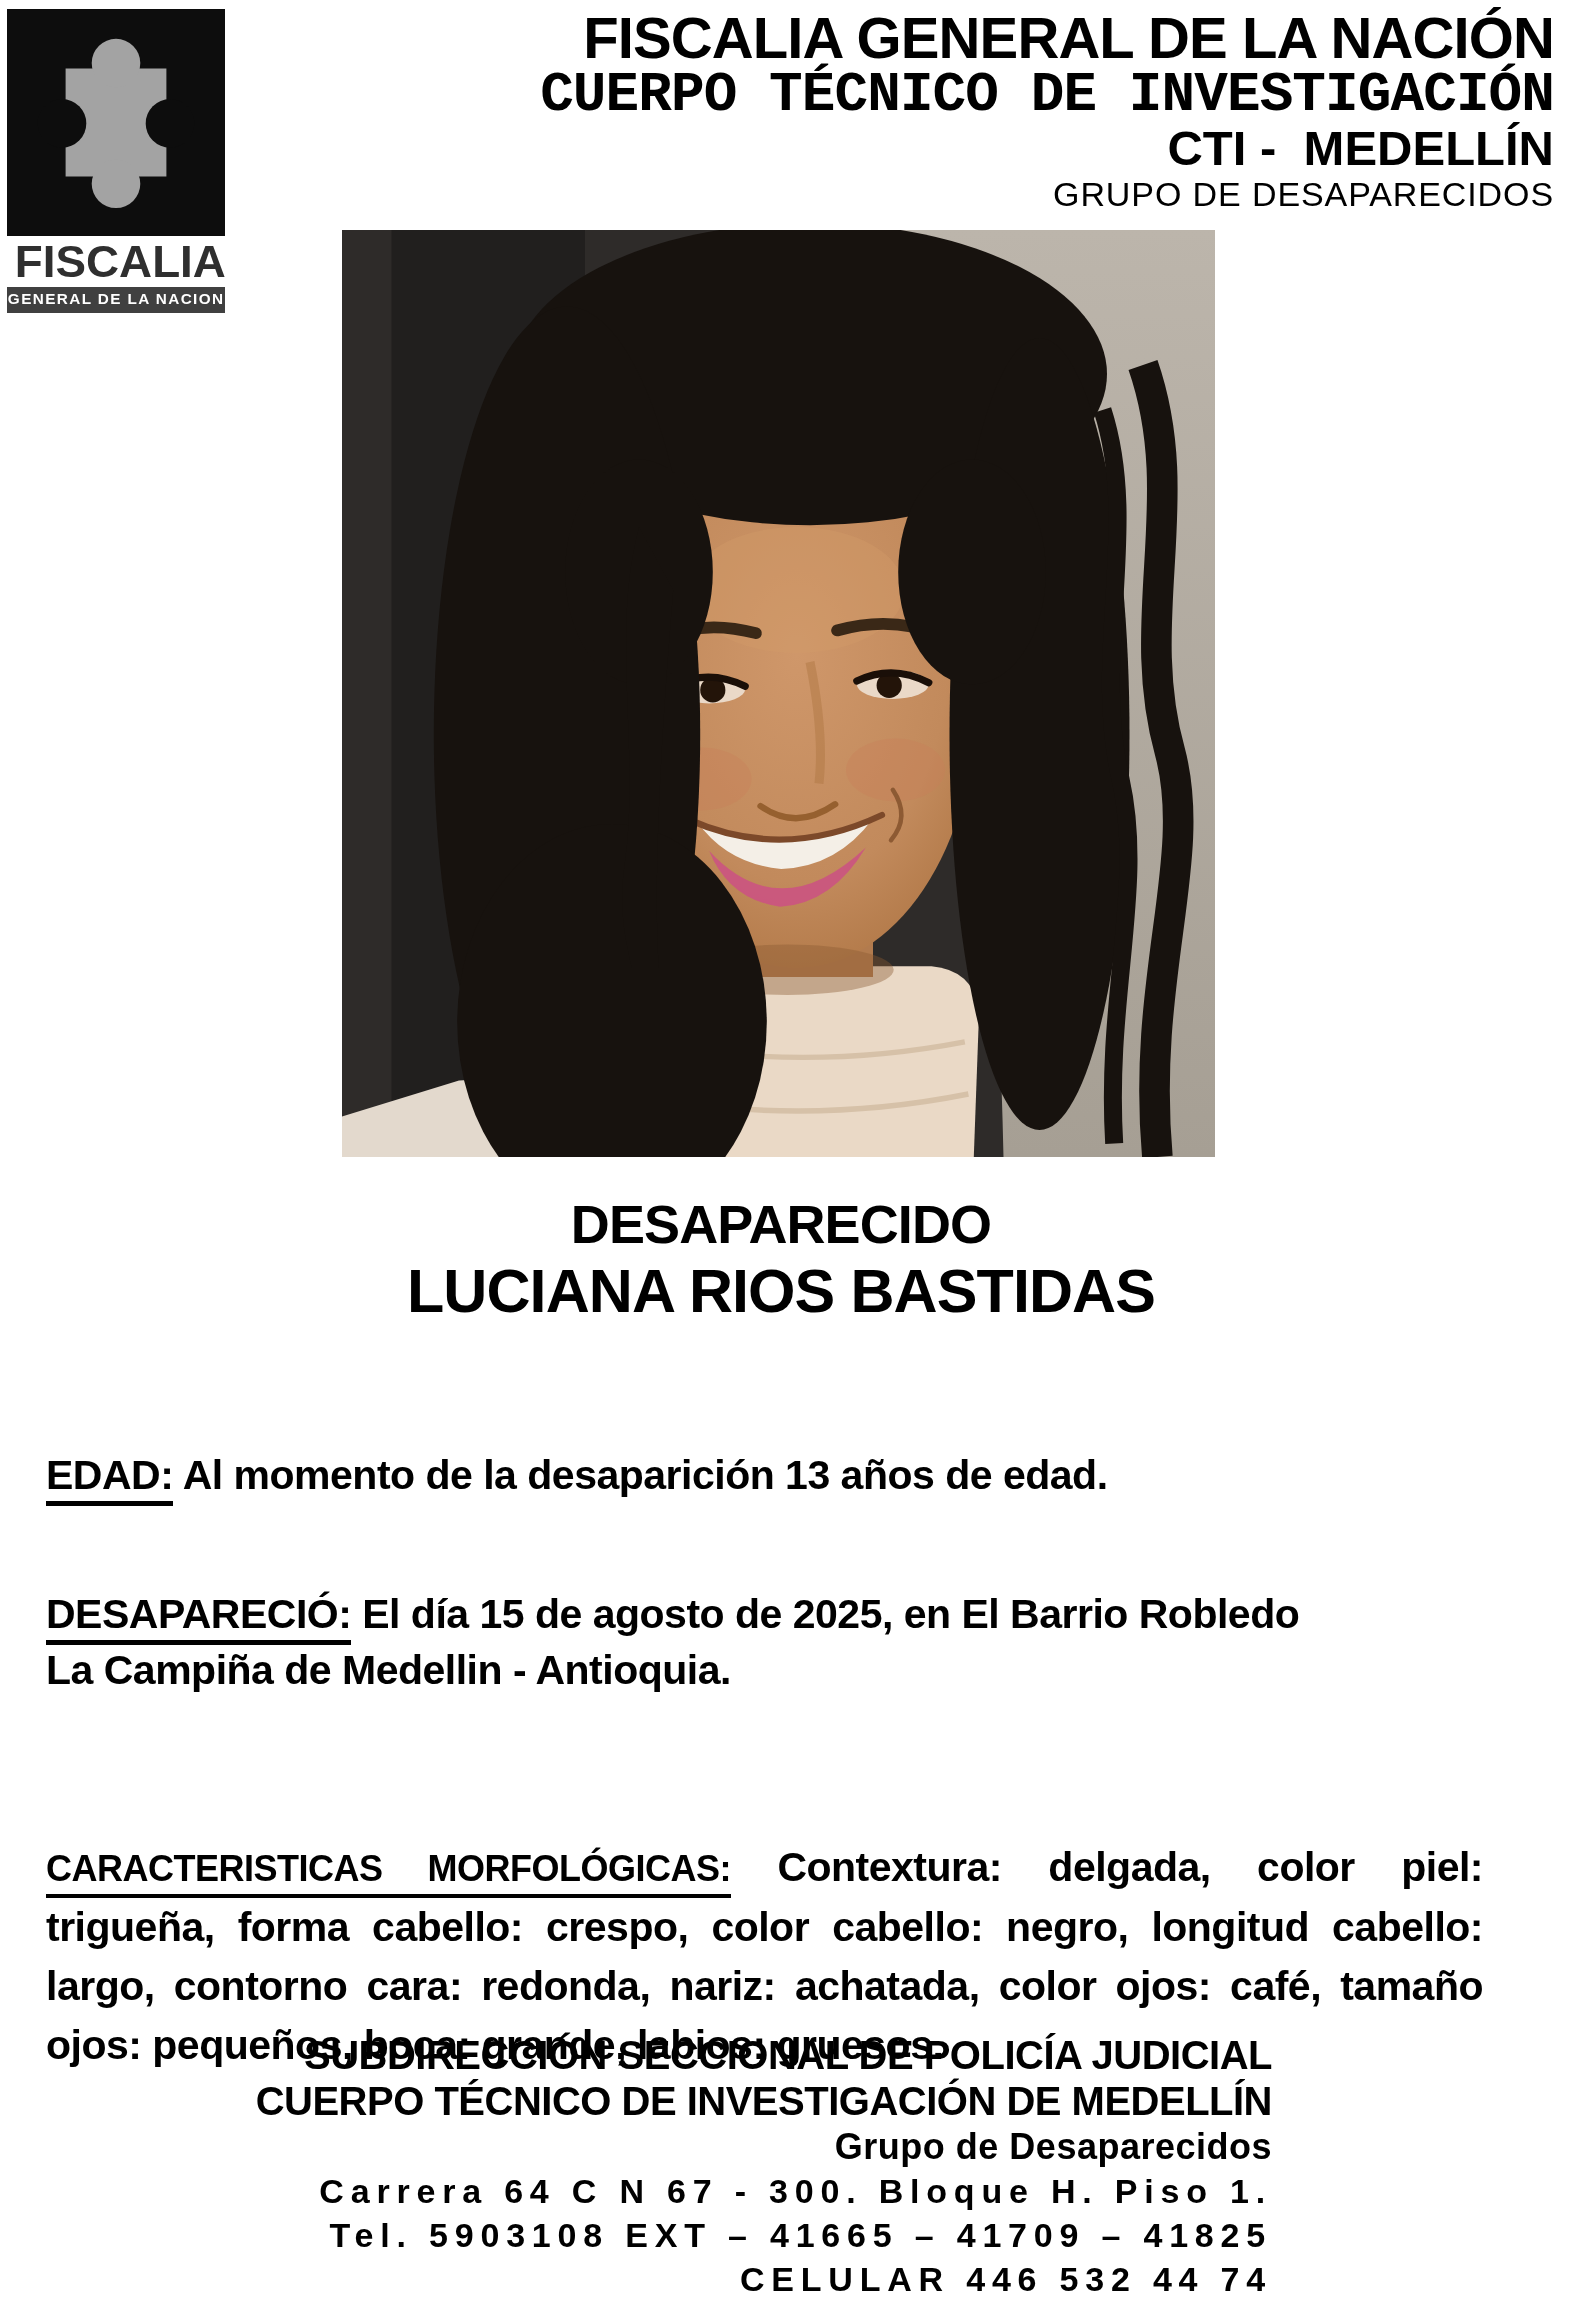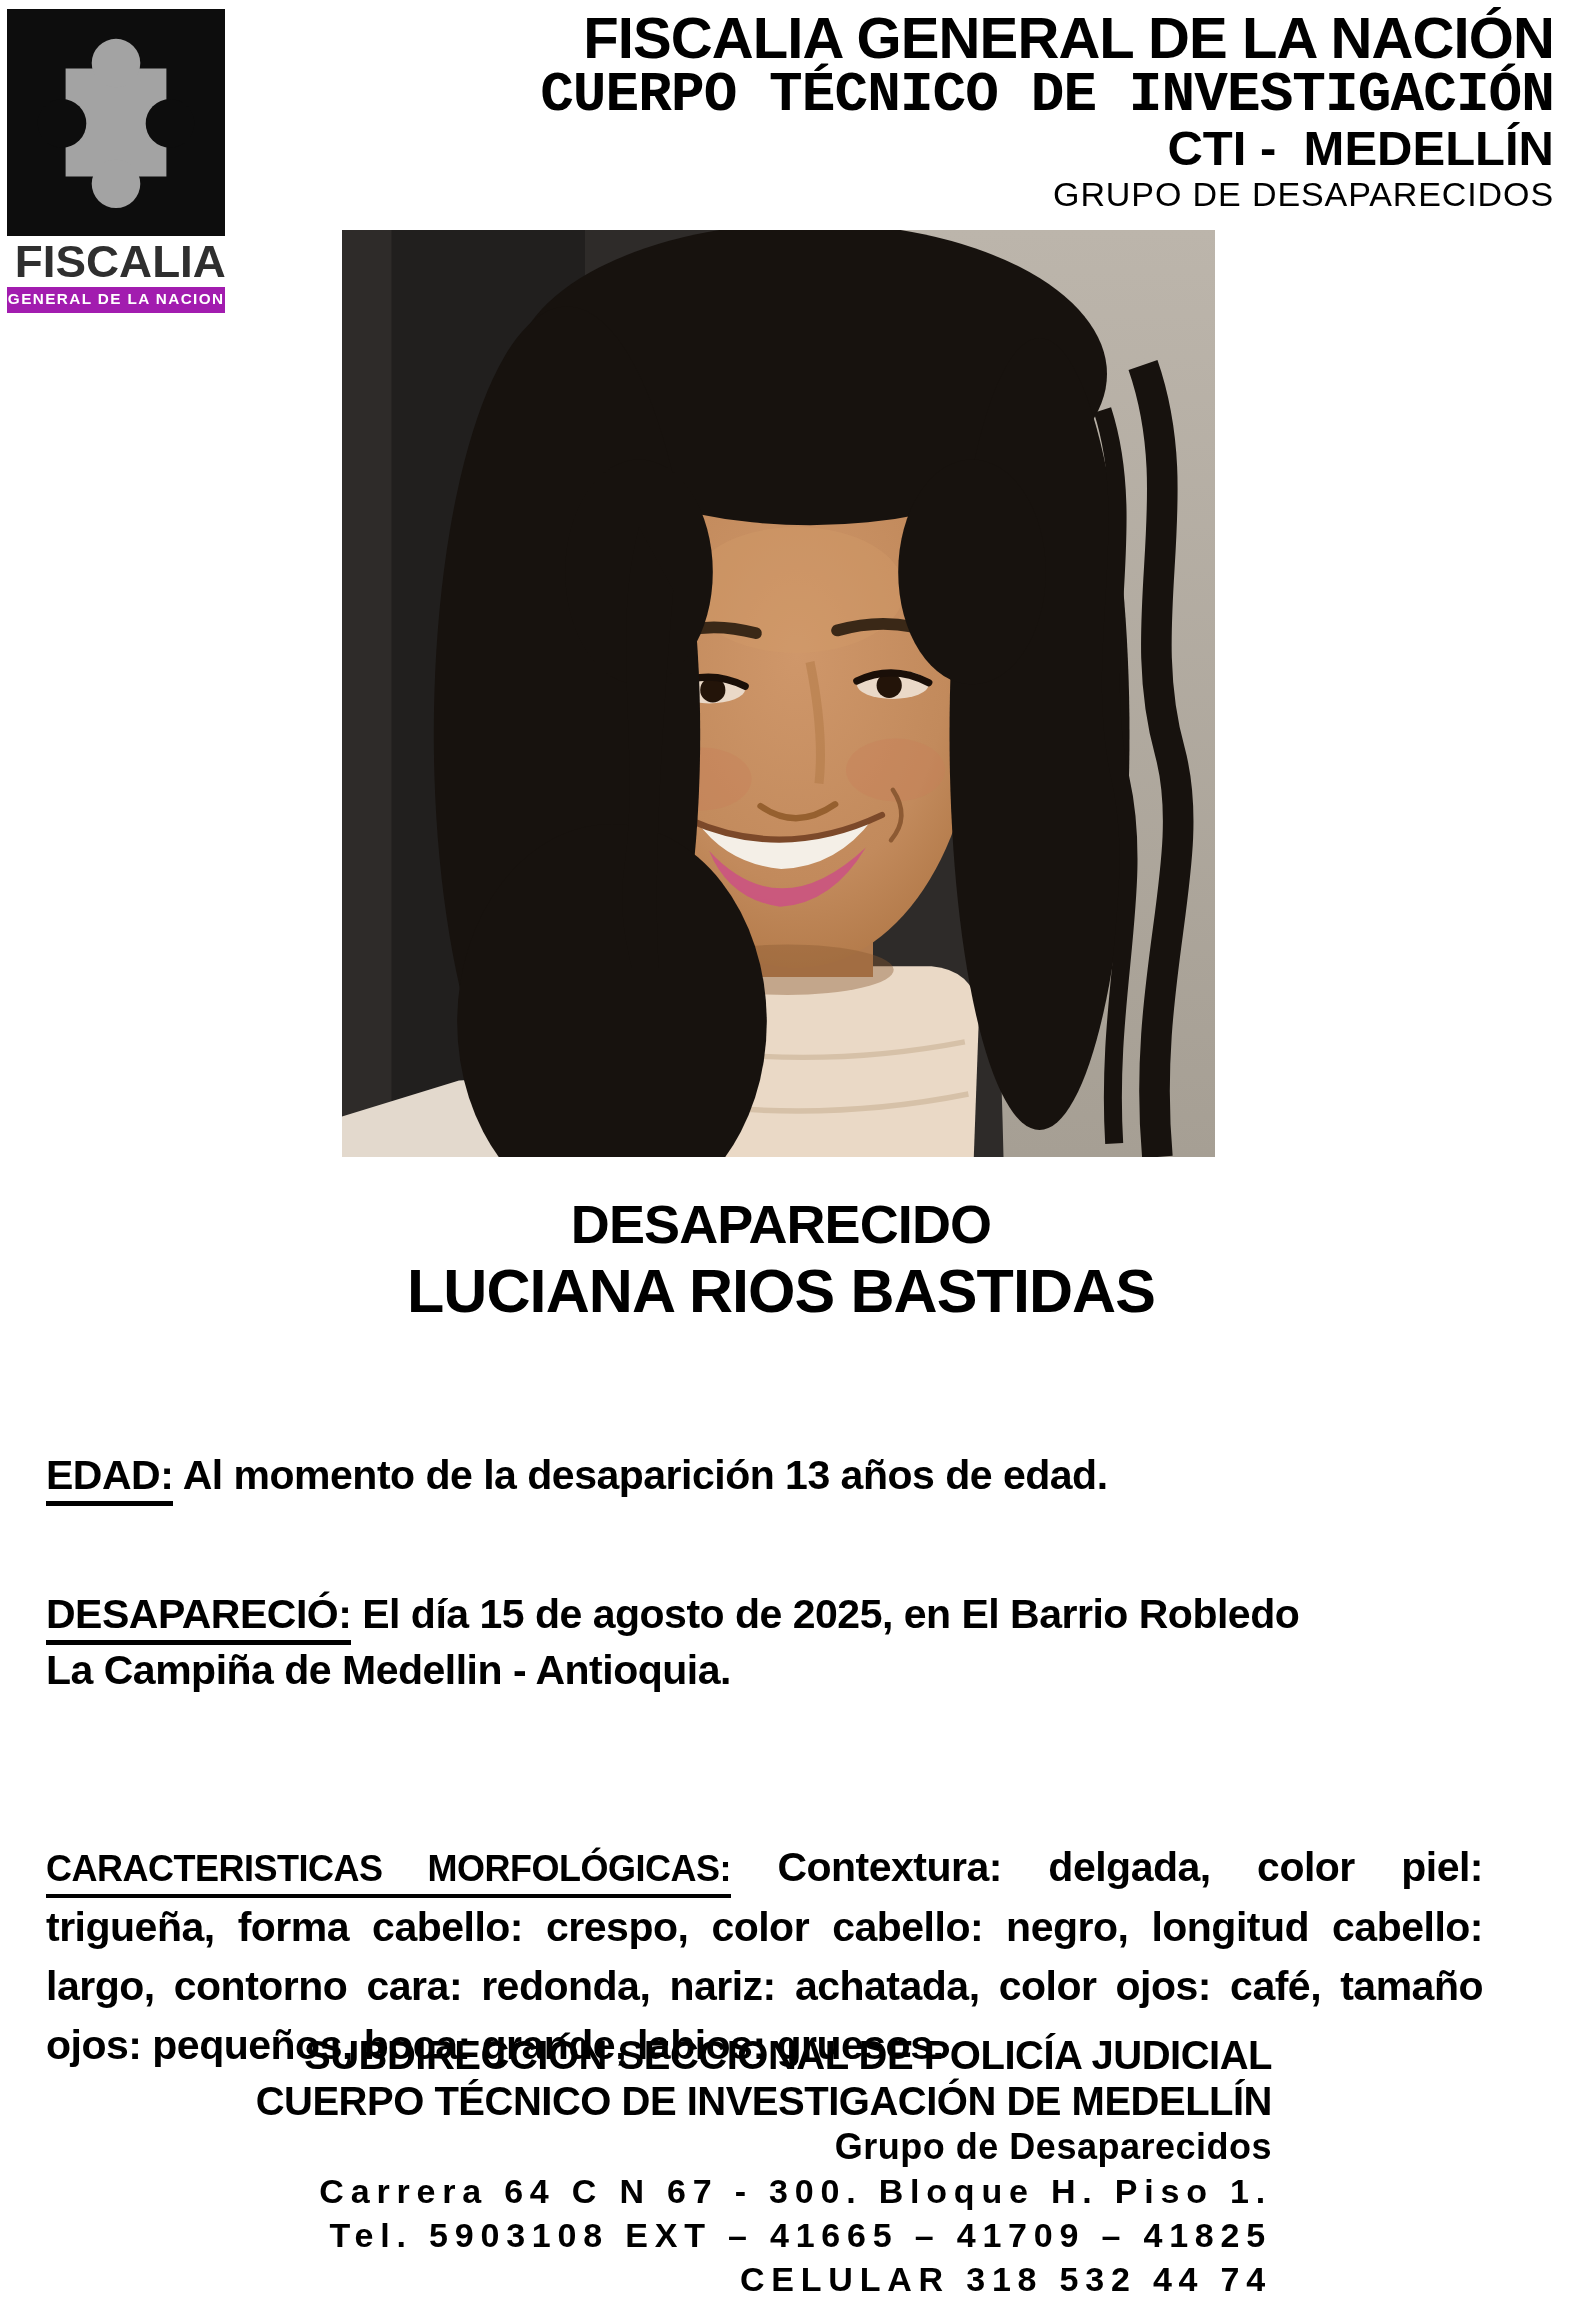--- a/index.html
+++ b/index.html
@@ -9,21 +9,21 @@
     margin:0 auto;
   }
   
   .logo{position:absolute;left:7.2px;top:9px;width:218px;}
   .logo-box{width:218px;height:227px;background:#0d0d0d;display:flex;align-items:center;justify-content:center;}
   .logo-word{
     font-weight:bold;font-size:44px;letter-spacing:0px;color:#2f2f2f;
     text-align:center;line-height:47px;margin-top:1.8px;transform:scaleX(1.04);transform-origin:left;
   }
   .logo-banner{
-    margin-top:1.8px;background:#a21caf;color:#fff;font-weight:bold;font-size:15.3px;
+    margin-top:1.8px;background:#404040;color:#fff;font-weight:bold;font-size:15.3px;
     letter-spacing:1.4px;text-align:center;padding:3.6px 0 4.5px 0;white-space:nowrap;
   }
   
   .header{position:absolute;left:222px;top:7.2px;width:1332px;text-align:right;}
   .h1{font-weight:bold;font-size:58px;line-height:61px;letter-spacing:-0.9px;}
   .h2{font-weight:bold;font-size:56px;line-height:54px;letter-spacing:-0.9px;font-family:Liberation Mono, monospace;}
   .h3{font-weight:bold;font-size:49px;line-height:52px;white-space:pre;}
   .h4{font-weight:normal;font-size:34px;line-height:41px;letter-spacing:0.9px;}
   
   .photo{position:absolute;left:342px;top:230px;width:873px;height:927px;overflow:hidden;}
@@ -155,17 +155,17 @@
 La Campiña de Medellin - Antioquia.</span></p>
 
   <p class="para p-car"><span class="lbl">CARACTERISTICAS MORFOLÓGICAS:</span><span class="txt"> Contextura: delgada, color piel: trigueña, forma cabello: crespo, color cabello: negro, longitud cabello: largo, contorno cara: redonda, nariz: achatada, color ojos: café, tamaño ojos: pequeños, boca: grande, labios: gruesos.</span></p>
 
   <div class="footer">
     <div class="f-big">SUBDIRECCIÓN SECCIONAL DE POLICÍA JUDICIAL</div>
     <div class="f-big">CUERPO TÉCNICO DE INVESTIGACIÓN DE MEDELLÍN</div>
     <div class="f-mid">Grupo de Desaparecidos</div>
     <div class="f-sp">Carrera 64 C N 67 - 300. Bloque H. Piso 1.</div>
     <div class="f-sp">Tel. 5903108 EXT – 41665 – 41709 – 41825</div>
-    <div class="f-sp">CELULAR 318 532 44 74</div>
+    <div class="f-sp">CELULAR 446 532 44 74</div>
   </div>
 
 </div>
 
 
 </body></html>

